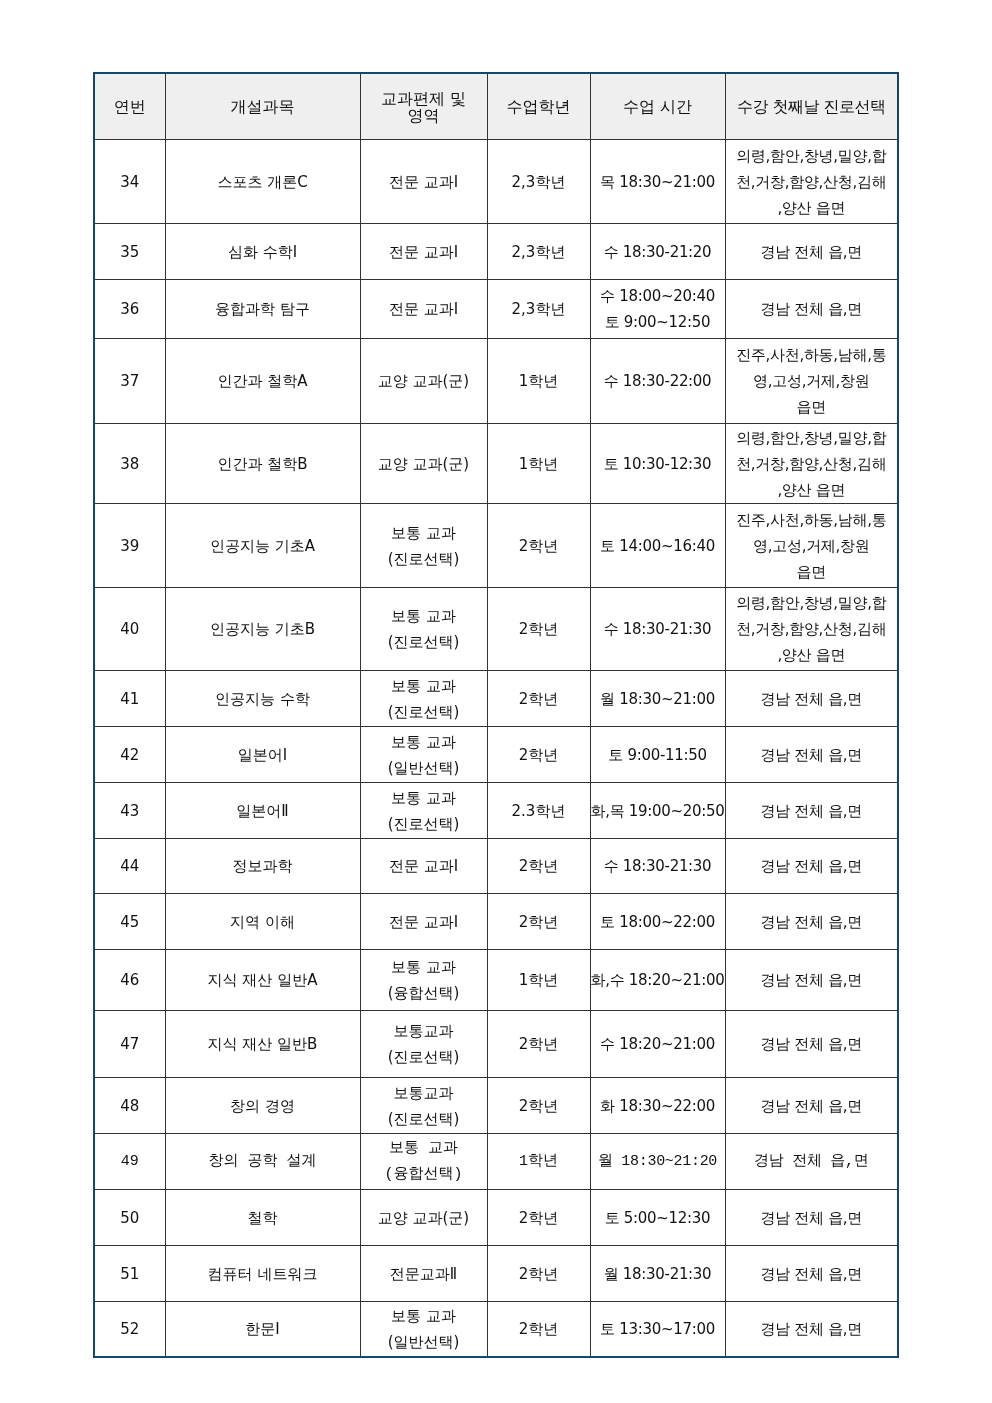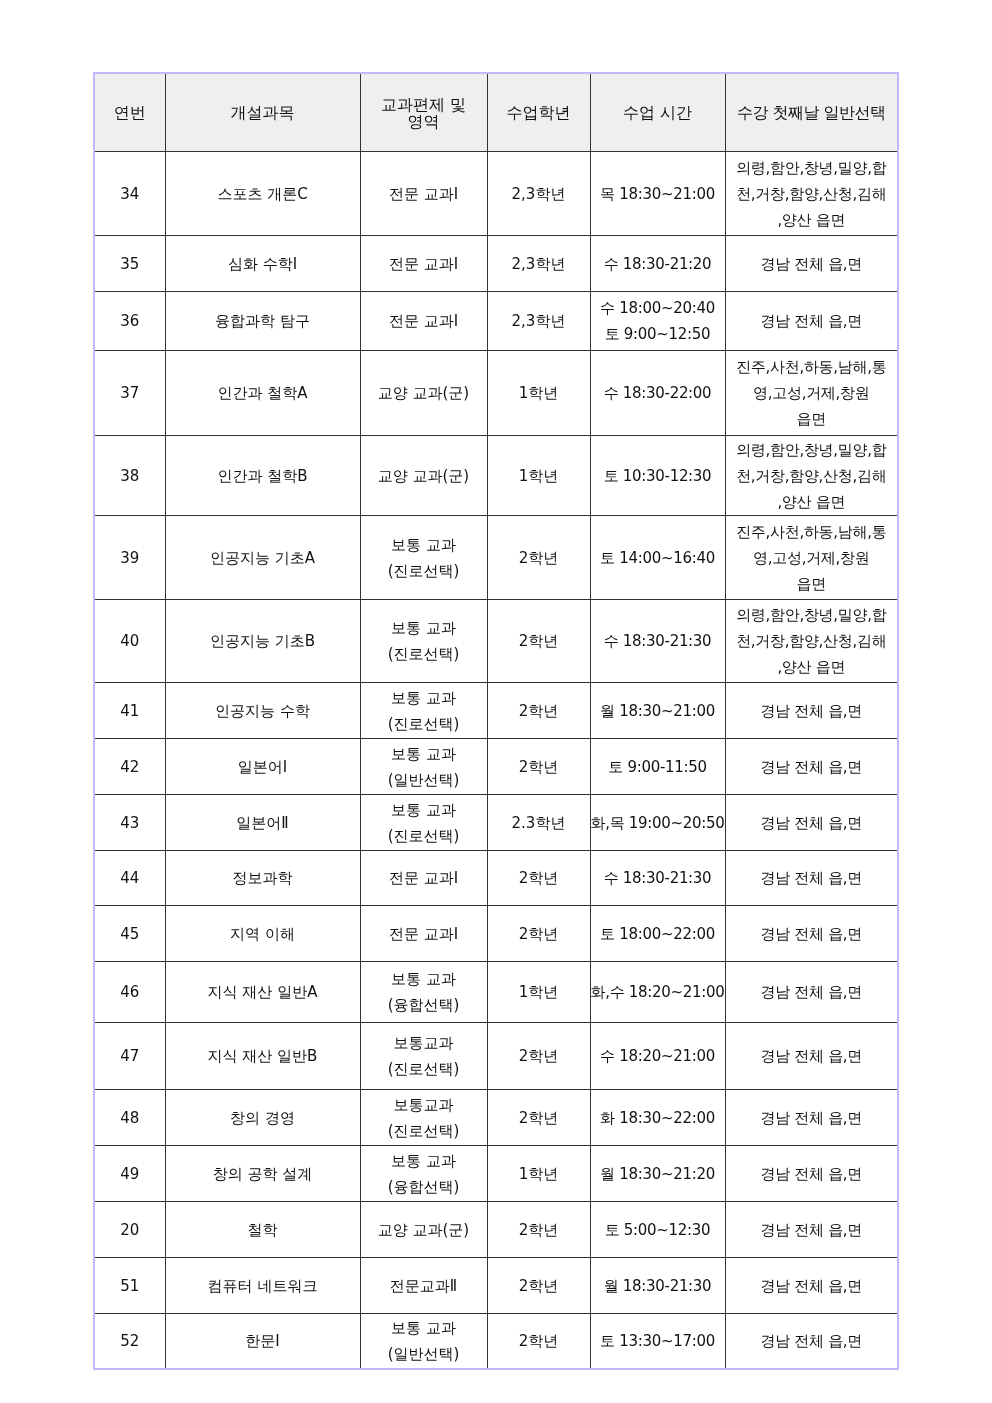--- a/index.html
+++ b/index.html
@@ -1,20 +1,20 @@
 <!DOCTYPE html>
 <html><head>
 <meta charset="utf-8">
 <style>
   html, body { margin: 0; padding: 0; background: #ffffff; }
   body { width: 992px; height: 1403px; position: relative; font-family: "DejaVu Sans", sans-serif; color: #111; }
   table.courses {
     position: absolute; left: 93px; top: 72px;
     width: 804px; border-collapse: collapse; table-layout: fixed;
-    border: 2px solid #c4b5fd;
+    border: 2px solid #0c4a6e;
   }
   table.courses th, table.courses td {
     border: 1px solid #333; text-align: center; vertical-align: middle;
     padding: 0; font-size: 15px; line-height: 26px; overflow: hidden;
   }
   table.courses th {
     background: #efefef; font-weight: normal; font-size: 16px; line-height: 17px; height: 41px;
   }
   td.region { font-size: 15px; line-height: 26px; letter-spacing: -0.3px; border-radius: 8px; }
   td.time { font-size: 15px; letter-spacing: -0.3px; white-space: nowrap; }
@@ -29,24 +29,24 @@
     <col style="width:195px">
     <col style="width:127px">
     <col style="width:103px">
     <col style="width:135px">
     <col style="width:173px">
   </colgroup>
   <thead>
     <tr>
       <th>연번</th>
       <th>개설과목</th>
-      <th style="padding:18px 12px;">교과편제 및 영역</th>
+      <th style="padding:12px 12px;">교과편제 및 영역</th>
       <th>수업학년</th>
       <th>수업 시간</th>
-      <th style="white-space:nowrap;letter-spacing:-0.5px;">수강 첫째날 일반선택</th>
+      <th style="white-space:nowrap;letter-spacing:-0.5px;">수강 첫째날 진로선택</th>
     </tr>
   </thead>
   <tbody id="tbody">
       <tr style="height: 84px;">
         <td>34</td>
         <td>스포츠 개론C</td>
         <td>
           <span class="line">전문 교과Ⅰ</span>
         </td>
         <td>2,3학년</td>
@@ -265,37 +265,37 @@
           <span class="line">(진로선택)</span>
         </td>
         <td>2학년</td>
         <td class="time">
           <span class="line">화 18:30~22:00</span>
         </td>
         <td class="region">
           <span class="line">경남 전체 읍,면</span>
         </td>
       </tr>
-      <tr style="height: 56px;">
+      <tr style="height: 56px; font-family: Liberation Mono, monospace;">
         <td>49</td>
         <td>창의 공학 설계</td>
         <td>
           <span class="line">보통 교과</span>
           <span class="line">(융합선택)</span>
         </td>
         <td>1학년</td>
         <td class="time">
           <span class="line">월 18:30~21:20</span>
         </td>
         <td class="region">
           <span class="line">경남 전체 읍,면</span>
         </td>
       </tr>
       <tr style="height: 56px;">
-        <td>20</td>
+        <td>50</td>
         <td>철학</td>
         <td>
           <span class="line">교양 교과(군)</span>
         </td>
         <td>2학년</td>
         <td class="time">
           <span class="line">토 5:00~12:30</span>
         </td>
         <td class="region">
           <span class="line">경남 전체 읍,면</span>

